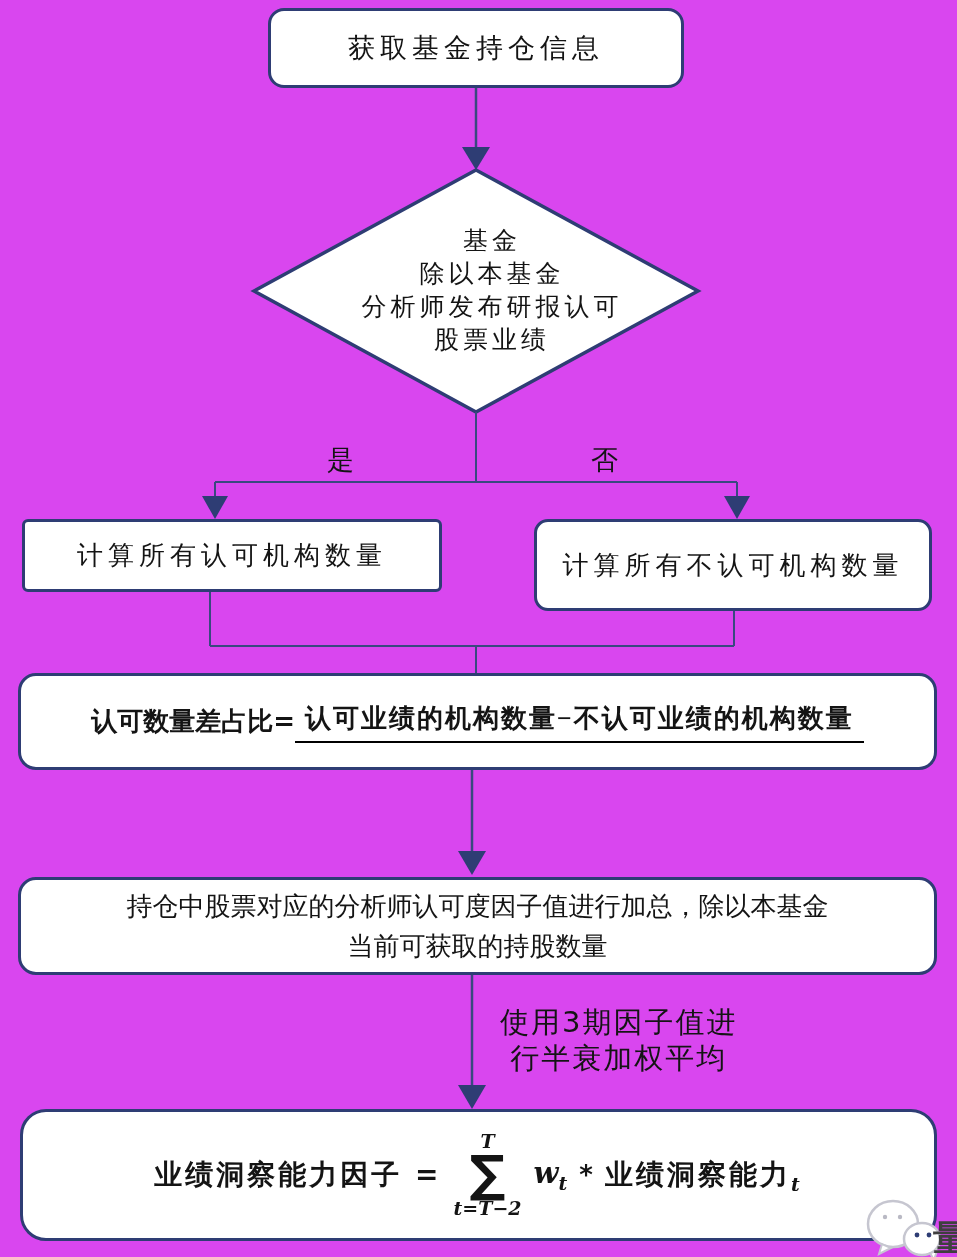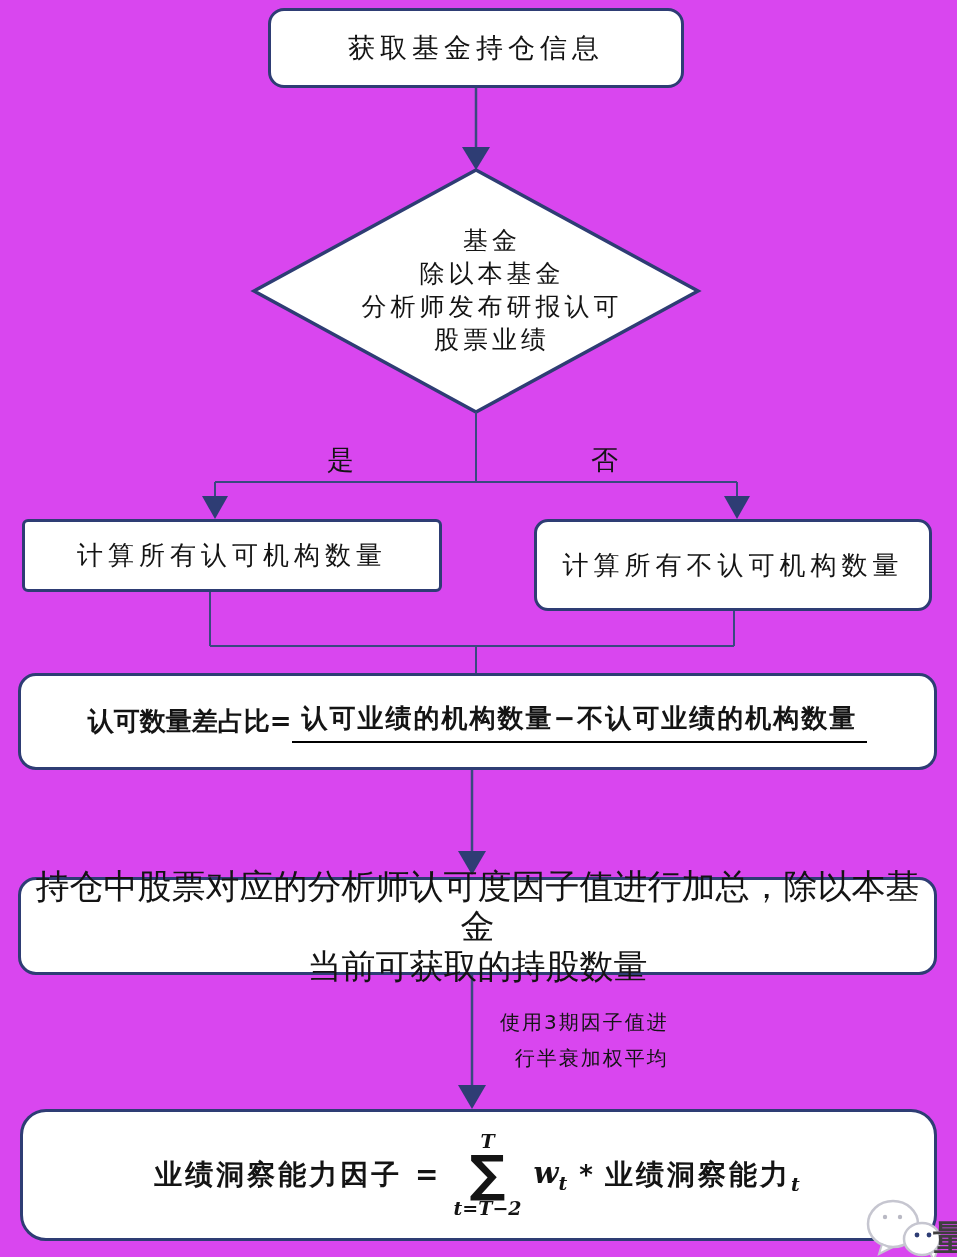--- a/index.html
+++ b/index.html
@@ -13,36 +13,36 @@
     position:absolute; box-sizing:border-box; background:#fff;
     border:3.5px solid var(--accent);
     display:flex; align-items:center; justify-content:center;
     text-align:center; color:var(--ink);
   }
   .node .lbl { letter-spacing:5px; }
   .start-box   { left:268px; top:8px;    width:416px; height:80px;  border-radius:16px; font-size:27px; }
   .yes-box     { left:22px;  top:519px;  width:420px; height:73px;  border-radius:6px; font-size:26px; }
   .no-box      { left:534px; top:519px;  width:398px; height:92px;  border-radius:14px; font-size:26px; }
   .ratio-box   { left:18px;  top:673px;  width:919px; height:97px;  border-radius:18px; font-size:26px; font-weight:bold; }
-  .agg-box     { left:18px;  top:877px;  width:919px; height:98px;  border-radius:18px; font-size:34px; line-height:40px; }
+  .agg-box     { left:18px;  top:877px;  width:919px; height:98px;  border-radius:18px; font-size:26px; line-height:40px; }
   .final-box   { left:20px;  top:1109px; width:917px; height:132px; border-radius:26px; }
   .decision-text {
     position:absolute; left:292px; top:224px; width:400px;
     text-align:center; font-size:25px; line-height:33px; letter-spacing:4px;
   }
   .branch-label { position:absolute; font-size:27px; letter-spacing:0; }
   .branch-yes { left:327px; top:442px; }
   .branch-no  { left:591px; top:442px; }
   .ratio-row { display:flex; align-items:center; justify-content:center; }
-  .fraction { display:inline-flex; flex-direction:row; letter-spacing:2px; }
+  .fraction { display:inline-flex; flex-direction:row; letter-spacing:2px;font-family:Liberation Serif, serif; }
   .fraction .num { padding:0 10px 5px 10px; border-bottom:2.5px solid #000; }
   .fraction .den { padding-top:5px; }
   .edge-note {
-    position:absolute; left:500px; top:1004px; font-size:20px; line-height:36px;
-    letter-spacing:2px; text-align:right;
+    position:absolute; left:500px; top:1004px; font-size:29px; line-height:36px;
+    letter-spacing:2px; text-align:center;
   }
   .formula { display:flex; align-items:center; justify-content:center; gap:12px; }
   .formula .cn { font-weight:bold; font-size:28px; letter-spacing:3px; }
   .sum-stack { display:inline-flex; flex-direction:column; align-items:center; line-height:1; }
   .sum-stack .bound { font-family:"DejaVu Serif", serif; font-style:italic; font-size:19px; font-weight:bold; }
   .sum-stack .sigma { font-size:50px; line-height:0.95; font-weight:bold; }
   .math { font-family:"DejaVu Serif", serif; font-style:italic; font-weight:bold; font-size:29px; }
   .math sub, .cn sub { font-size:19px; font-family:"DejaVu Serif", serif; font-style:italic; font-weight:bold; }
   .op { font-weight:bold; font-size:26px; }
   .watermark-icon { position:absolute; left:860px; top:1198px; }

